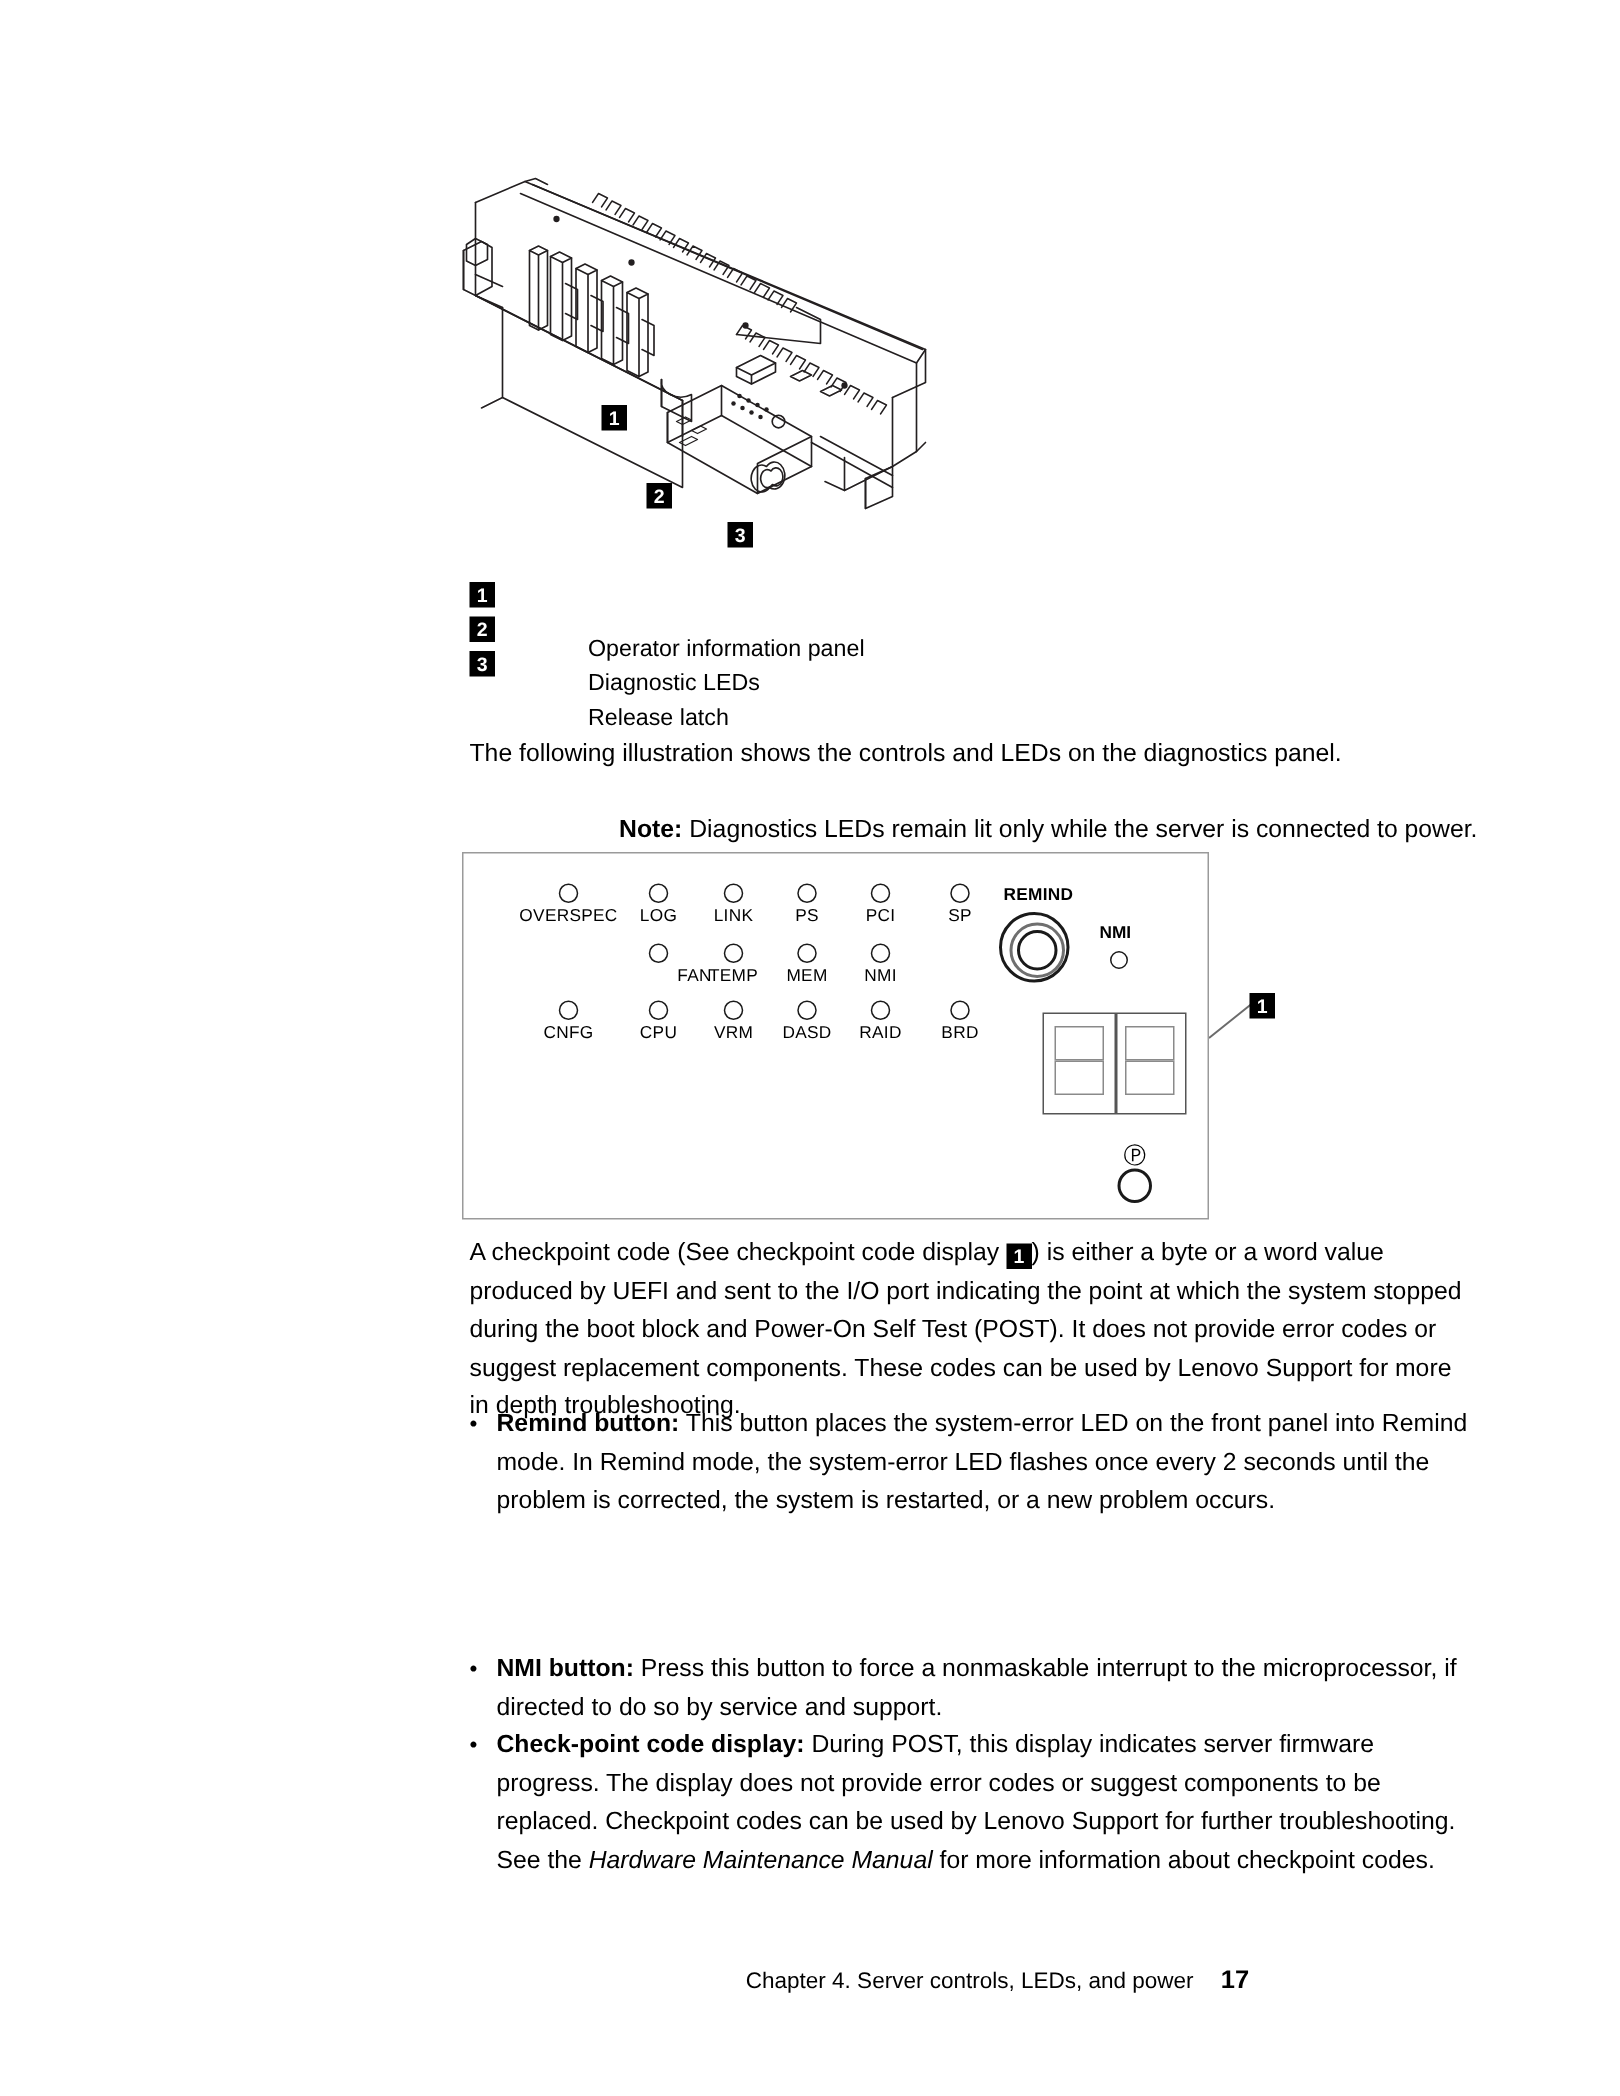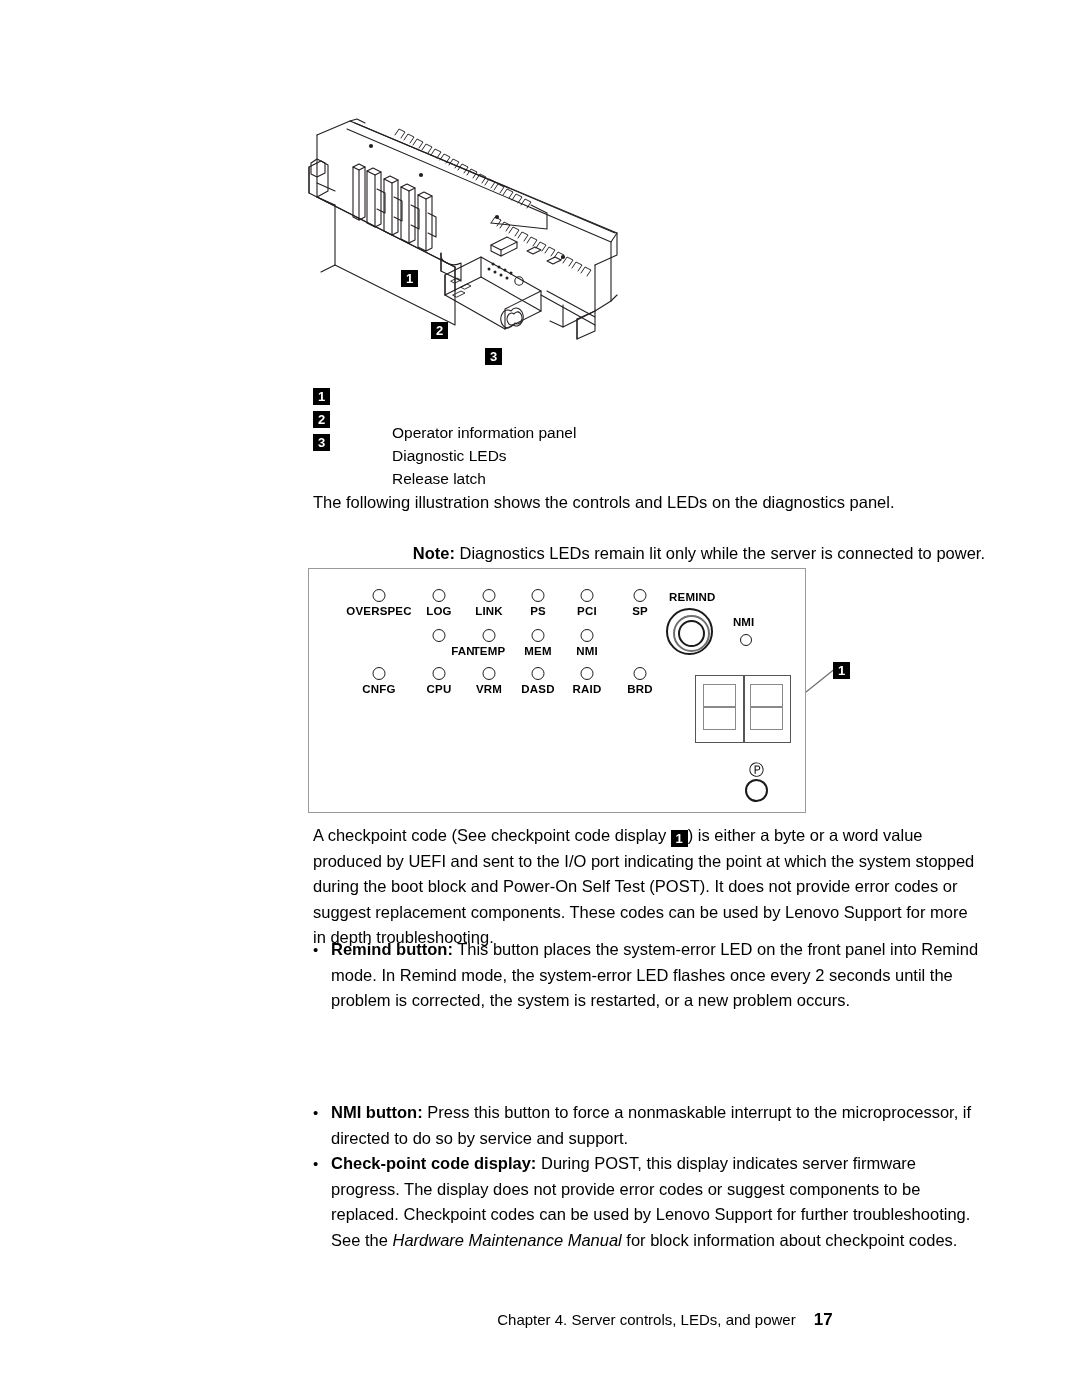--- a/index.html
+++ b/index.html
@@ -113,21 +113,21 @@
     position: absolute;
     width: 13px;
     height: 13px;
     border: 1.6px solid #1a1a1a;
     border-radius: 50%;
     background: #ffffff;
   }
   .led-label {
     position: absolute;
     font-size: 11.5px;
-    font-weight: bold;
+    font-weight: normal;
     letter-spacing: 0.2px;
     white-space: nowrap;
     transform: translateX(-50%);
   }
   .led-dot { transform: translateX(-50%); }
 
   
   #remind-label {
     position: absolute;
     left: 360px;
@@ -523,21 +523,21 @@
     <div class="bullet-body">
       <b>NMI button:</b><span> Press this button to force a nonmaskable interrupt to the microprocessor, if directed to do so by service and support.</span>
     </div>
   </div>
 </div>
 
 <div class="bullet-block" id="checkpoint-bullet">
   <div class="bullet-row">
     <div class="bullet-dot">•</div>
     <div class="bullet-body">
-      <b>Check-point code display:</b><span> During POST, this display indicates server firmware progress. The display does not provide error codes or suggest components to be replaced. Checkpoint codes can be used by Lenovo Support for further troubleshooting. See the </span><span class="ital">Hardware Maintenance Manual</span><span> for block information about checkpoint codes.</span>
+      <b>Check-point code display:</b><span> During POST, this display indicates server firmware progress. The display does not provide error codes or suggest components to be replaced. Checkpoint codes can be used by Lenovo Support for further troubleshooting. See the </span><span class="ital">Hardware Maintenance Manual</span><span> for more information about checkpoint codes.</span>
     </div>
   </div>
 </div>
 
 <div id="footer">
   <span class="foot-inner">
     <span>Chapter 4. Server controls, LEDs, and power</span>
     <span class="page-num">17</span>
   </span>
 </div>

